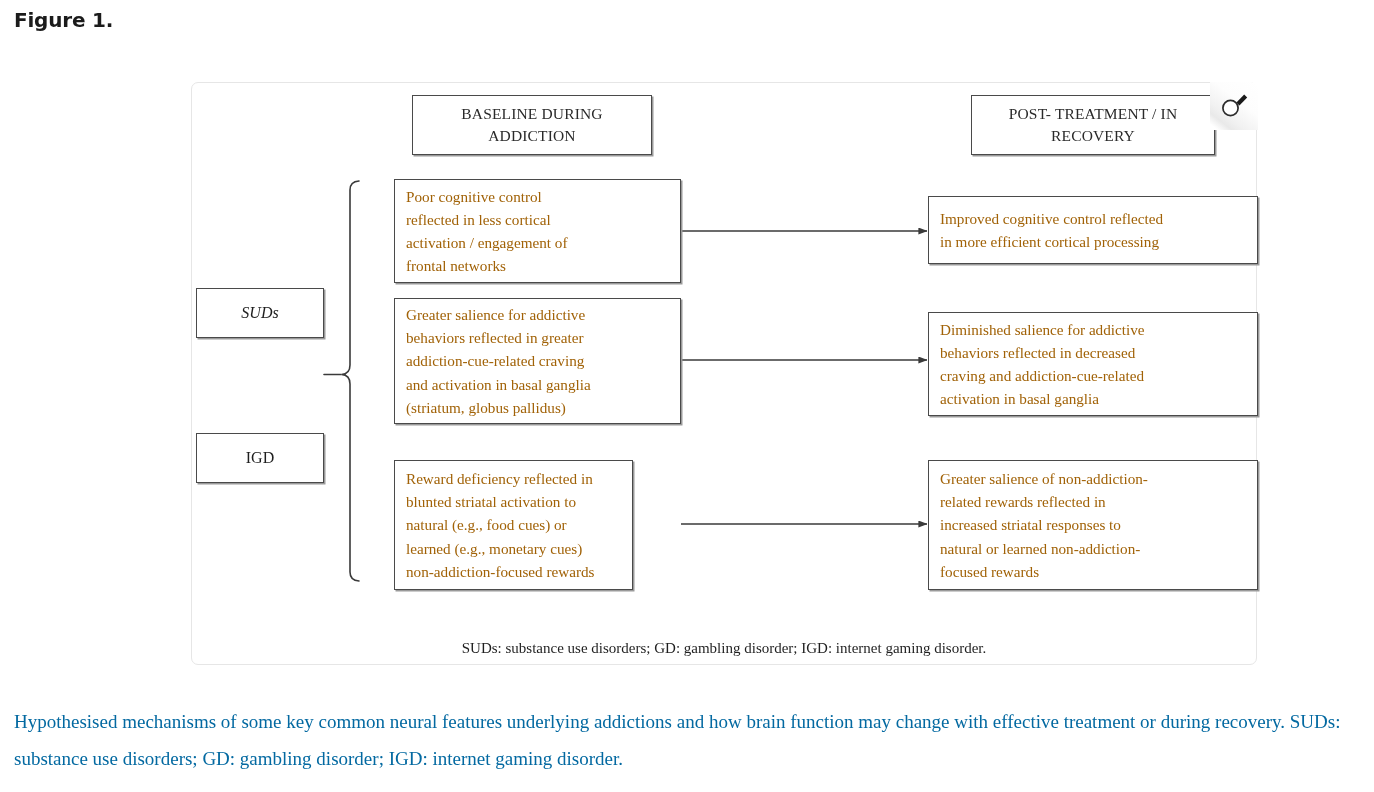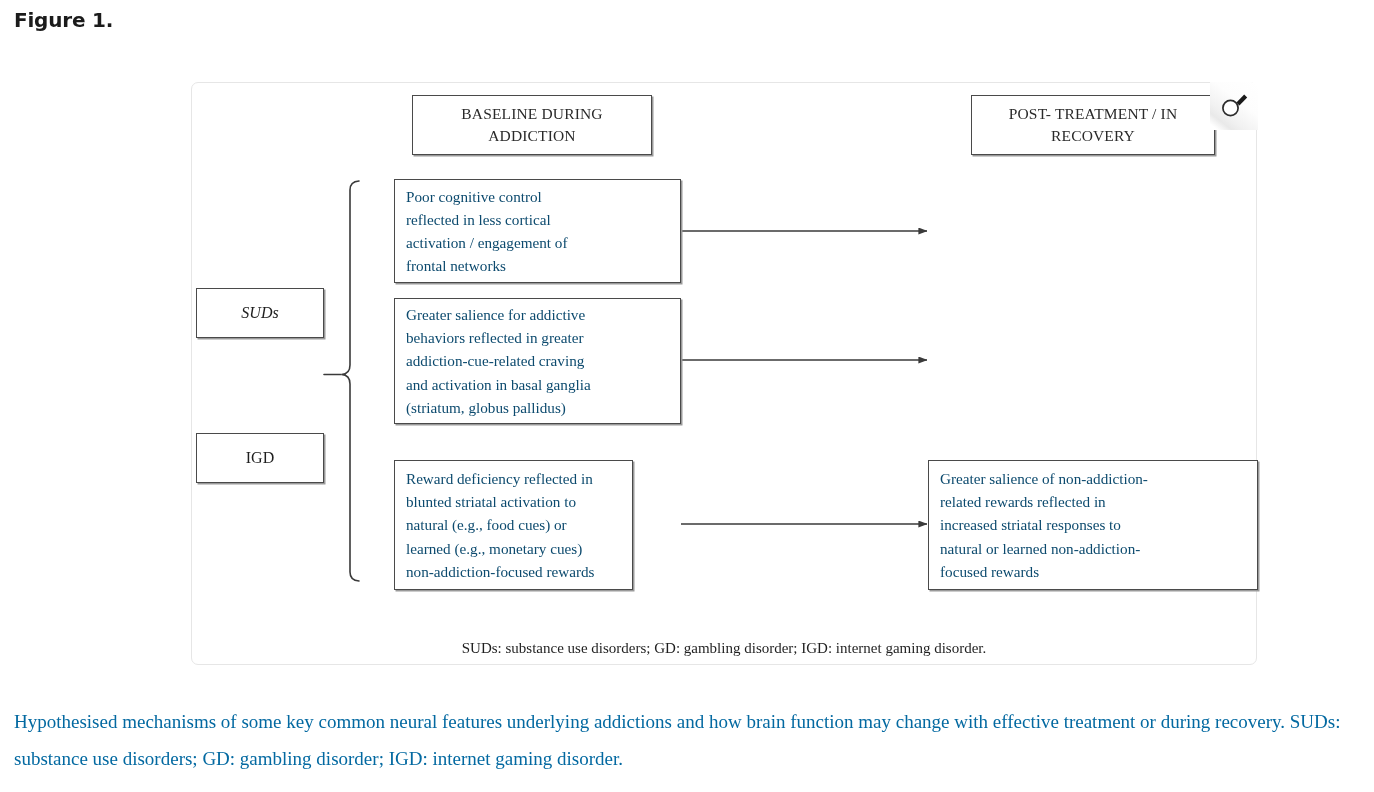--- a/index.html
+++ b/index.html
@@ -86,21 +86,21 @@
     font-size: 16px;
     line-height: 1.2;
     color: #1f1f1f;
   }
 
   
   .para {
     text-align: left;
     font-size: 15.2px;
     line-height: 1.53;
-    color: #0c4a6e;
+    color: #a16207;
     padding: 0 9px 0 11px;
     white-space: pre-line;
   }
 
   
   #connectors {
     position: absolute;
     left: 0; top: 0;
     width: 1066px;
     height: 583px;
@@ -203,21 +203,35 @@
   <div class="dbox" style="left:202px; top:377px; width:239px; height:130px;">
     <div class="dbox-inner">
         <div class="para">Reward deficiency reflected in
 blunted striatal activation to
 natural (e.g., food cues) or
 learned (e.g., monetary cues)
 non-addiction-focused rewards</div>
       </div>
   </div>
 
-
+  <div class="dbox" style="left:736px; top:113px; width:330px; height:68px;">
+    <div class="dbox-inner">
+        <div class="para">Improved cognitive control reflected
+in more efficient cortical processing</div>
+      </div>
+  </div>
+
+  <div class="dbox" style="left:736px; top:229px; width:330px; height:104px;">
+    <div class="dbox-inner">
+        <div class="para">Diminished salience for addictive
+behaviors reflected in decreased
+craving and addiction-cue-related
+activation in basal ganglia</div>
+      </div>
+  </div>
 
   <div class="dbox" style="left:736px; top:377px; width:330px; height:130px;">
     <div class="dbox-inner">
         <div class="para">Greater salience of non-addiction-
 related rewards reflected in
 increased striatal responses to
 natural or learned non-addiction-
 focused rewards</div>
       </div>
   </div>

